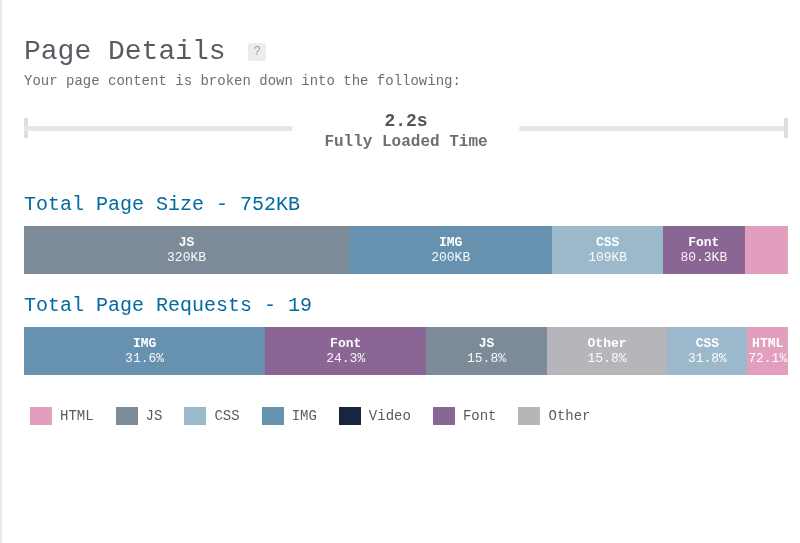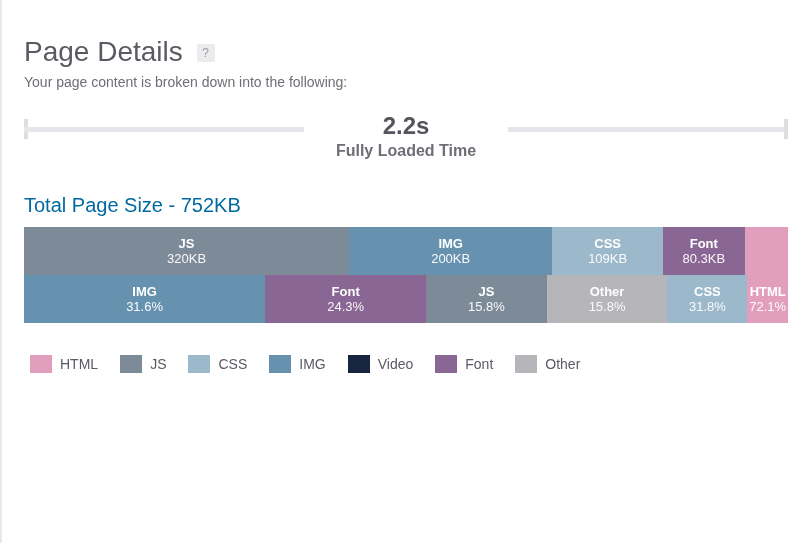--- a/index.html
+++ b/index.html
@@ -7,20 +7,21 @@
     margin: 0; padding: 0;
     font-family: "Helvetica Neue", Arial, sans-serif;
     background: #fff;
     color: #555;
   }
   .page {
     width: 800px;
     height: 543px;
     padding: 10px 12px 0 24px;
     position: relative;
+    font-family: Liberation Mono, monospace;
   }
   .page::before{
     content:"";
     position:absolute;
     left:0; top:0; bottom:0;
     width:2px;
     background:#e8e8ec;
   }
   h1.title {
     font-size: 28px;
@@ -67,21 +68,21 @@
   .load-time{
     position:absolute;
     top: -4px;
     left:50%;
     transform:translateX(-50%);
     background:#fff;
     padding:0 32px;
     text-align:center;
   }
   .load-time .v{
-    font-size:24px;
+    font-size:18px;
     font-weight:600;
     color:#54545c;
     display:block;
   }
   .load-time .l{
     font-size:16px;
     font-weight:600;
     color:#6e6e76;
     display:block;
     margin-top:2px;
@@ -164,20 +165,21 @@
         <span class="n">CSS</span>
         <span class="v">109KB</span>
       </div>
       <div class="seg" style="background: rgb(138, 102, 149); width: 10.6782%;">
         <span class="n">Font</span>
         <span class="v">80.3KB</span>
       </div>
       <div class="seg" style="background: rgb(226, 159, 189); width: 5.67819%;"></div>
     </div>
 
+  <div class="section-title">Total Page Requests - 19</div>
   <div class="barchart" id="chart-requests">
       <div class="seg" style="background: rgb(102, 146, 176); width: 31.5684%;">
         <span class="n">IMG</span>
         <span class="v">31.6%</span>
       </div>
       <div class="seg" style="background: rgb(138, 102, 149); width: 21.0789%;">
         <span class="n">Font</span>
         <span class="v">24.3%</span>
       </div>
       <div class="seg" style="background: rgb(125, 138, 152); width: 15.7842%;">

